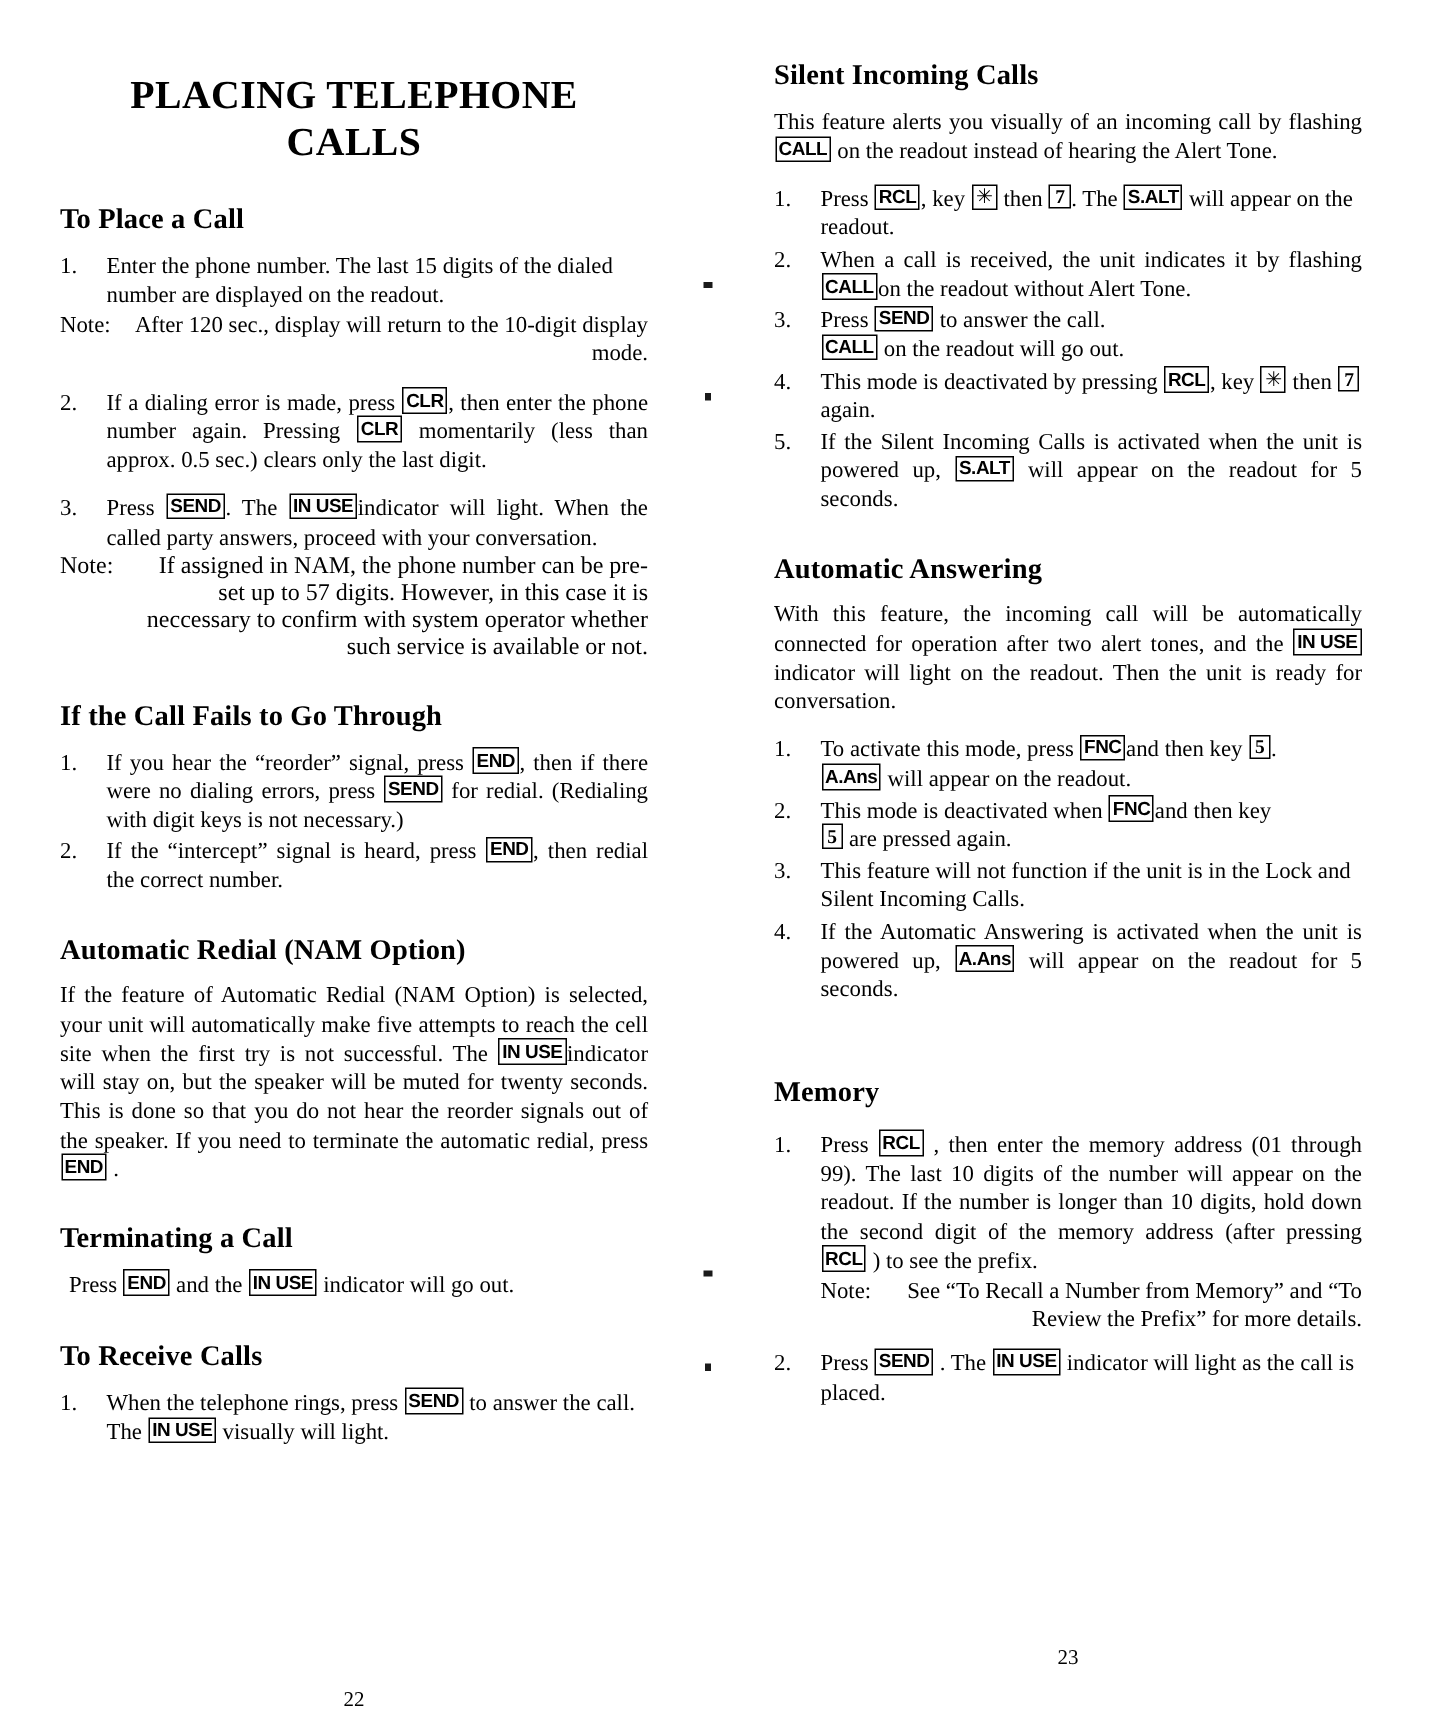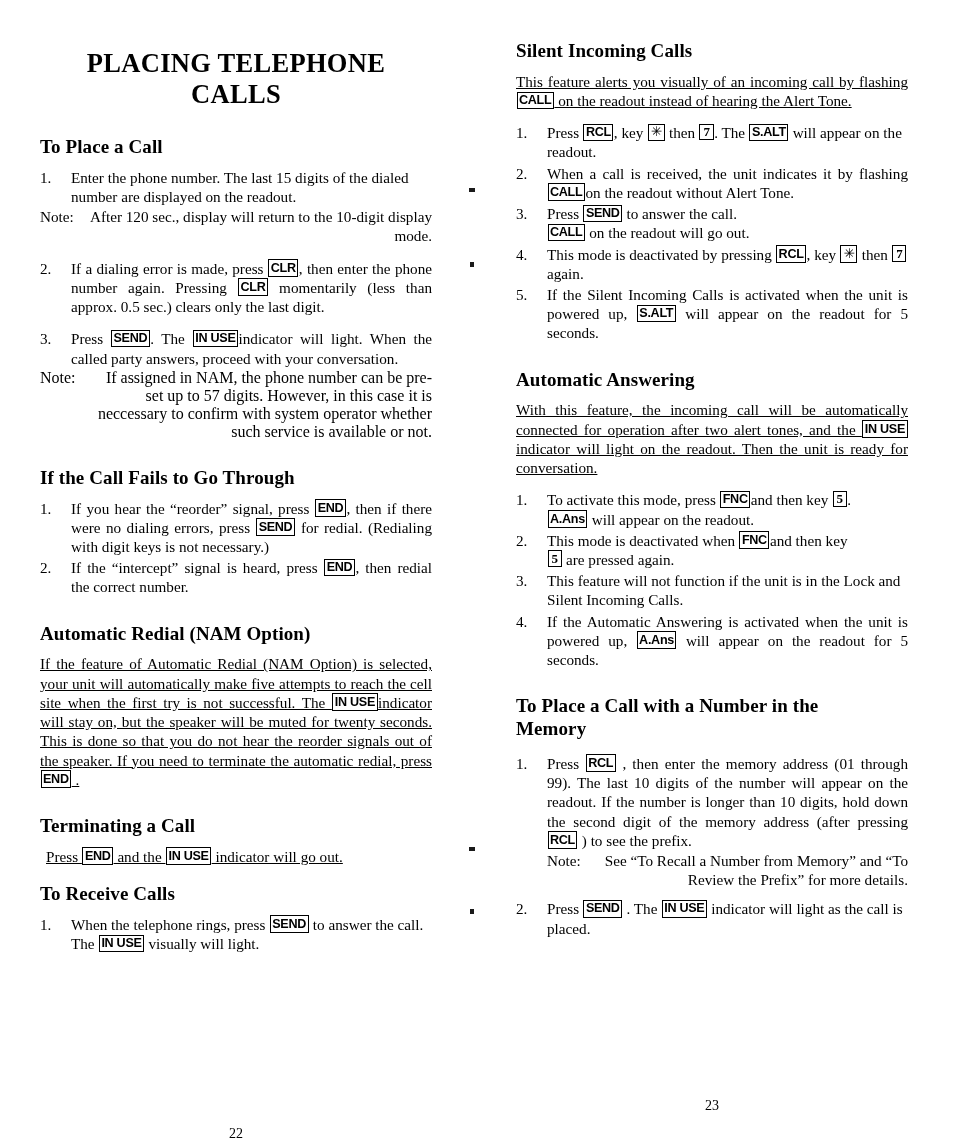--- a/index.html
+++ b/index.html
@@ -40,31 +40,30 @@
     margin: 8px 0 0 0;
     padding: 0 8px;
   }
   h2.sec {
     font-size: 19px;
     font-weight: bold;
     line-height: 1.2;
     margin: 0;
     letter-spacing: 0.1px;
   }
-  .blk { margin-top: 17px; }
+  .blk { margin-top: 28px; }
   .blk-loose { margin-top: 26px; }
 
   
   p.body {
     font-size: 15.2px;
     line-height: 1.265;
     margin: 9px 0 0 0;
     text-align: justify;
     text-justify: inter-word;
-    text-decoration: underline;
   }
   p.body.nj { text-align: left; }
 
   
   ol.steps {
     list-style: none;
     margin: 9px 0 0 0;
     padding: 0;
     font-size: 15.2px;
     line-height: 1.265;
@@ -259,21 +258,21 @@
           <span class="num">3.</span><span>This feature will not function if the unit is in the Lock and Silent Incoming Calls.</span>
         </li>
         <li>
           <span class="num">4.</span><span>If the Automatic Answering is activated when the unit is powered up, </span><span class="key">A.Ans</span><span> will appear on the readout for 5 seconds.</span>
         </li>
       </ol>
     </div>
 
     <div class="blk-loose">
       <h2 class="sec">
-        <span>To Place a Call with a Number in the</span><br>
+        <br>
         <span>Memory</span>
       </h2>
       <ol class="steps" style="margin-top:13px">
         <li>
           <span class="num">1.</span><span>Press </span><span class="key">RCL</span><span> , then enter the memory address (01 through 99). The last 10 digits of the number will appear on the readout.  If the number is longer than 10 digits, hold down the second digit of the memory address (after pressing </span><span class="key">RCL</span><span> ) to see the prefix.</span>
           <div class="note n2">
             <span class="lbl">Note:</span><span>See “To Recall a Number from Memory” and “To Review the Prefix” for more details.</span>
           </div>
         </li>
         <li class="deep nj" style="margin-top:10px">

